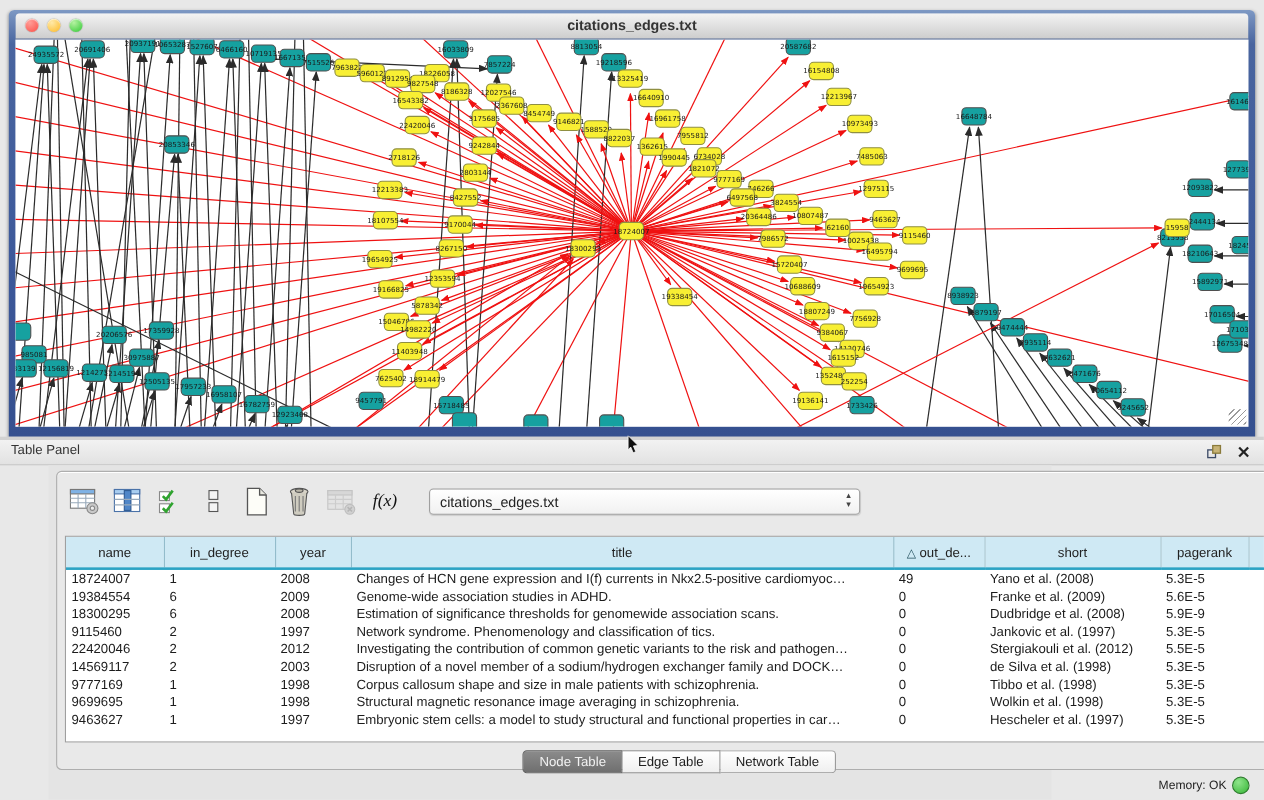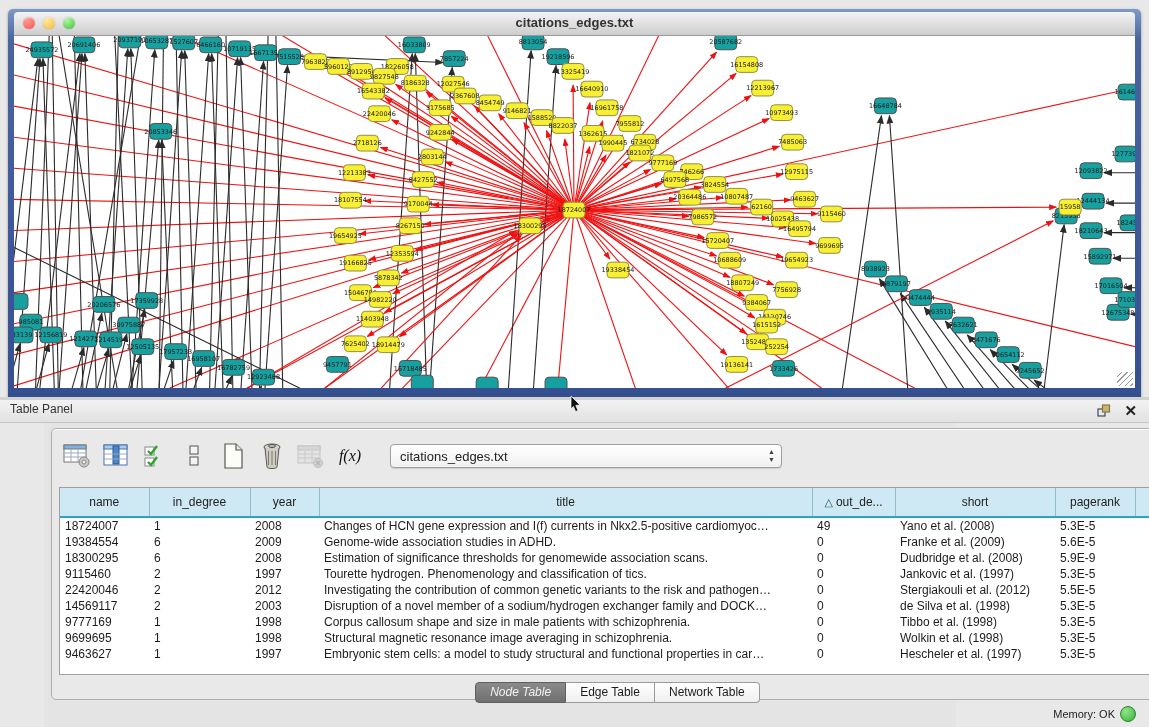--- a/index.html
+++ b/index.html
@@ -55,21 +55,21 @@
   th:last-child{border-right:none;}
   td{font-size:12px;color:#1c1c1c;height:16px;padding:0 0 0 5px;white-space:nowrap;
      overflow:hidden;}
   .sort-tri{color:#23505e;font-size:11px;margin-right:3px;}
   .vscroll{position:absolute;right:2px;top:26px;width:9px;height:158px;}
   .vthumb{position:absolute;left:0;top:0;width:9px;height:24px;background:#b9b9b9;border-radius:5px;}
 
   .segmented{position:absolute;left:0;top:253px;width:100%;display:flex;justify-content:center;}
   .seg{height:19px;line-height:19px;font-size:12px;padding:0 14px;background:linear-gradient(180deg,#fff,#efefef);
        border:1px solid #9b9b9b;border-left:none;color:#1c1c1c;cursor:default;}
-  .seg:first-child{border-left:1px solid #9b9b9b;border-radius:4px 0 0 4px;font-style:italic;}
+  .seg:first-child{border-left:1px solid #9b9b9b;border-radius:4px 0 0 4px;}
   .seg:last-child{border-radius:0 4px 4px 0;}
   .seg.sel{background:linear-gradient(180deg,#8b8b8b,#6f6f6f);color:#f2f2f2;border-color:#5f5f5f;}
 
   .statusbar{position:absolute;left:0;bottom:0;width:1149px;height:24px;}
   .mem{position:absolute;right:34px;top:5px;font-size:11px;color:#222;}
   .memdot{position:absolute;right:13px;top:3px;width:14px;height:14px;border-radius:50%;
           background:radial-gradient(circle at 35% 30%,#8fe58b,#35b535);border:1px solid #2f7d2f;}
 </style>
 </head>
 <body>
@@ -915,21 +915,21 @@
               <td>Estimation of significance thresholds for genomewide association scans.</td>
               <td>0</td>
               <td>Dudbridge et al. (2008)</td>
               <td>5.9E-9</td>
               <td></td>
             </tr>
             <tr>
               <td>9115460</td>
               <td>2</td>
               <td>1997</td>
-              <td>Tourette hydrogen. Phenomenology and classification of tics.</td>
+              <td>Network syndrome. Phenomenology and classification of tics.</td>
               <td>0</td>
               <td>Jankovic et al. (1997)</td>
               <td>5.3E-5</td>
               <td></td>
             </tr>
             <tr>
               <td>22420046</td>
               <td>2</td>
               <td>2012</td>
               <td>Investigating the contribution of common genetic variants to the risk and pathogen…</td>

